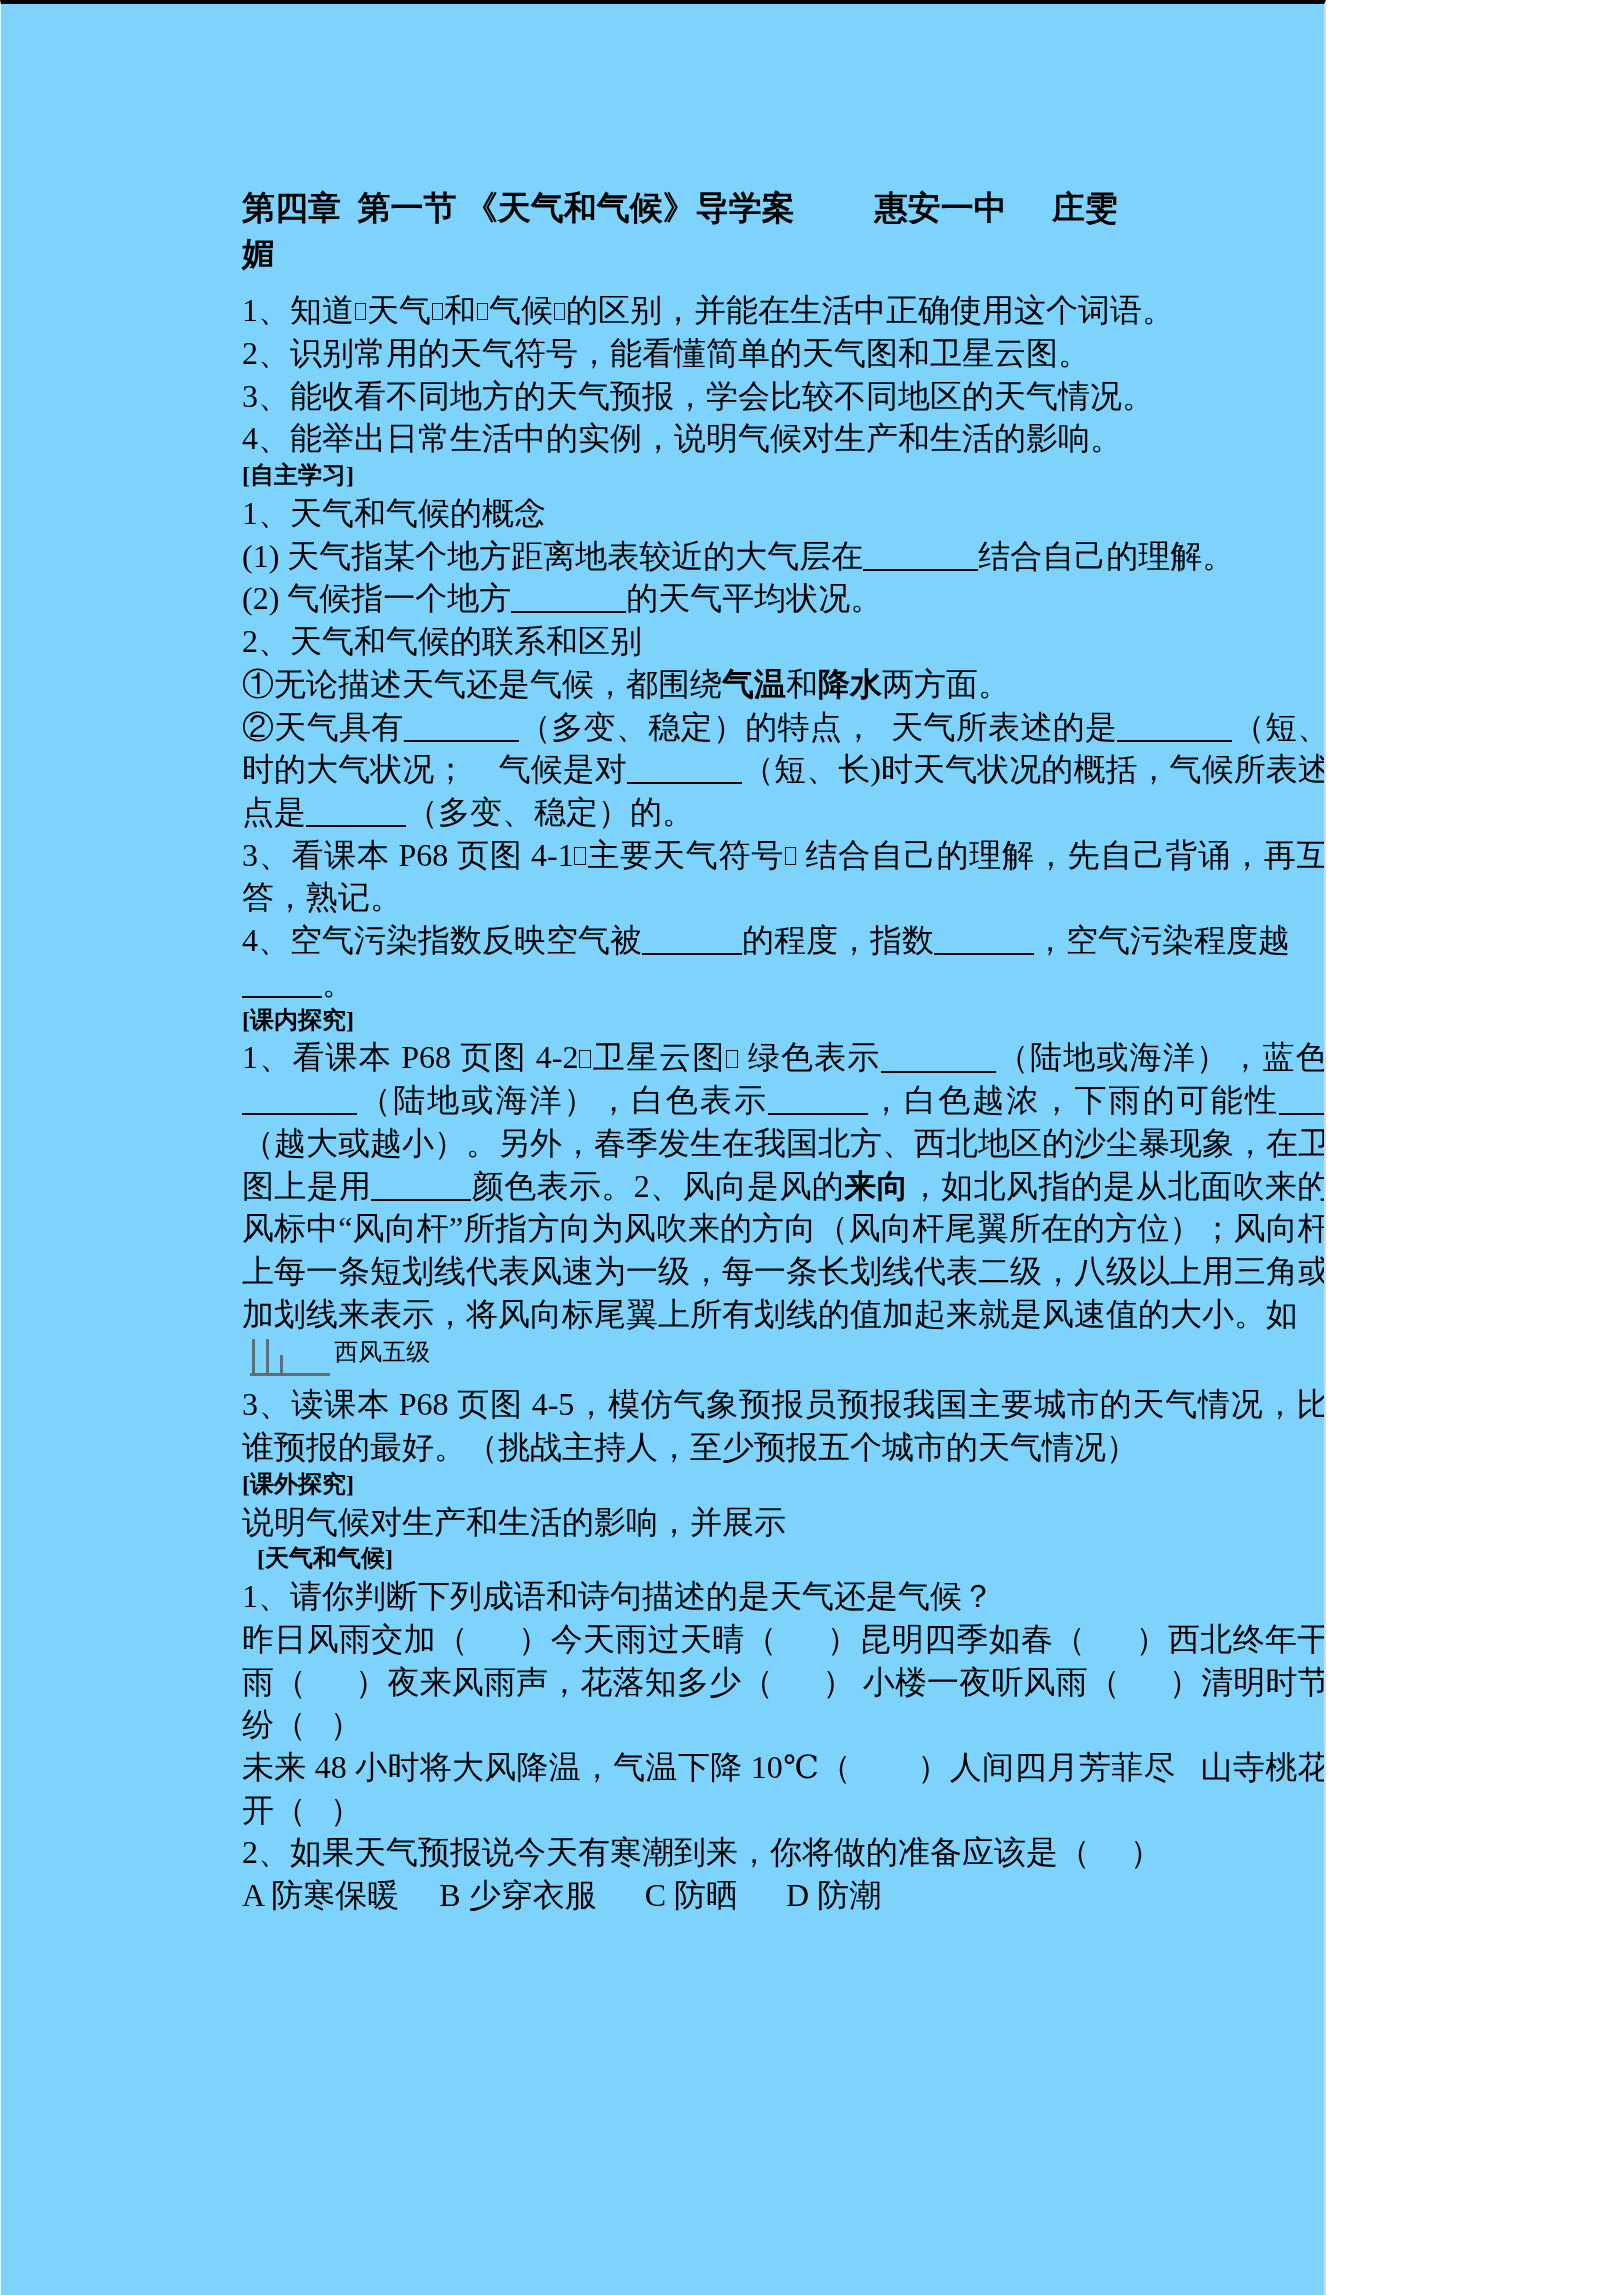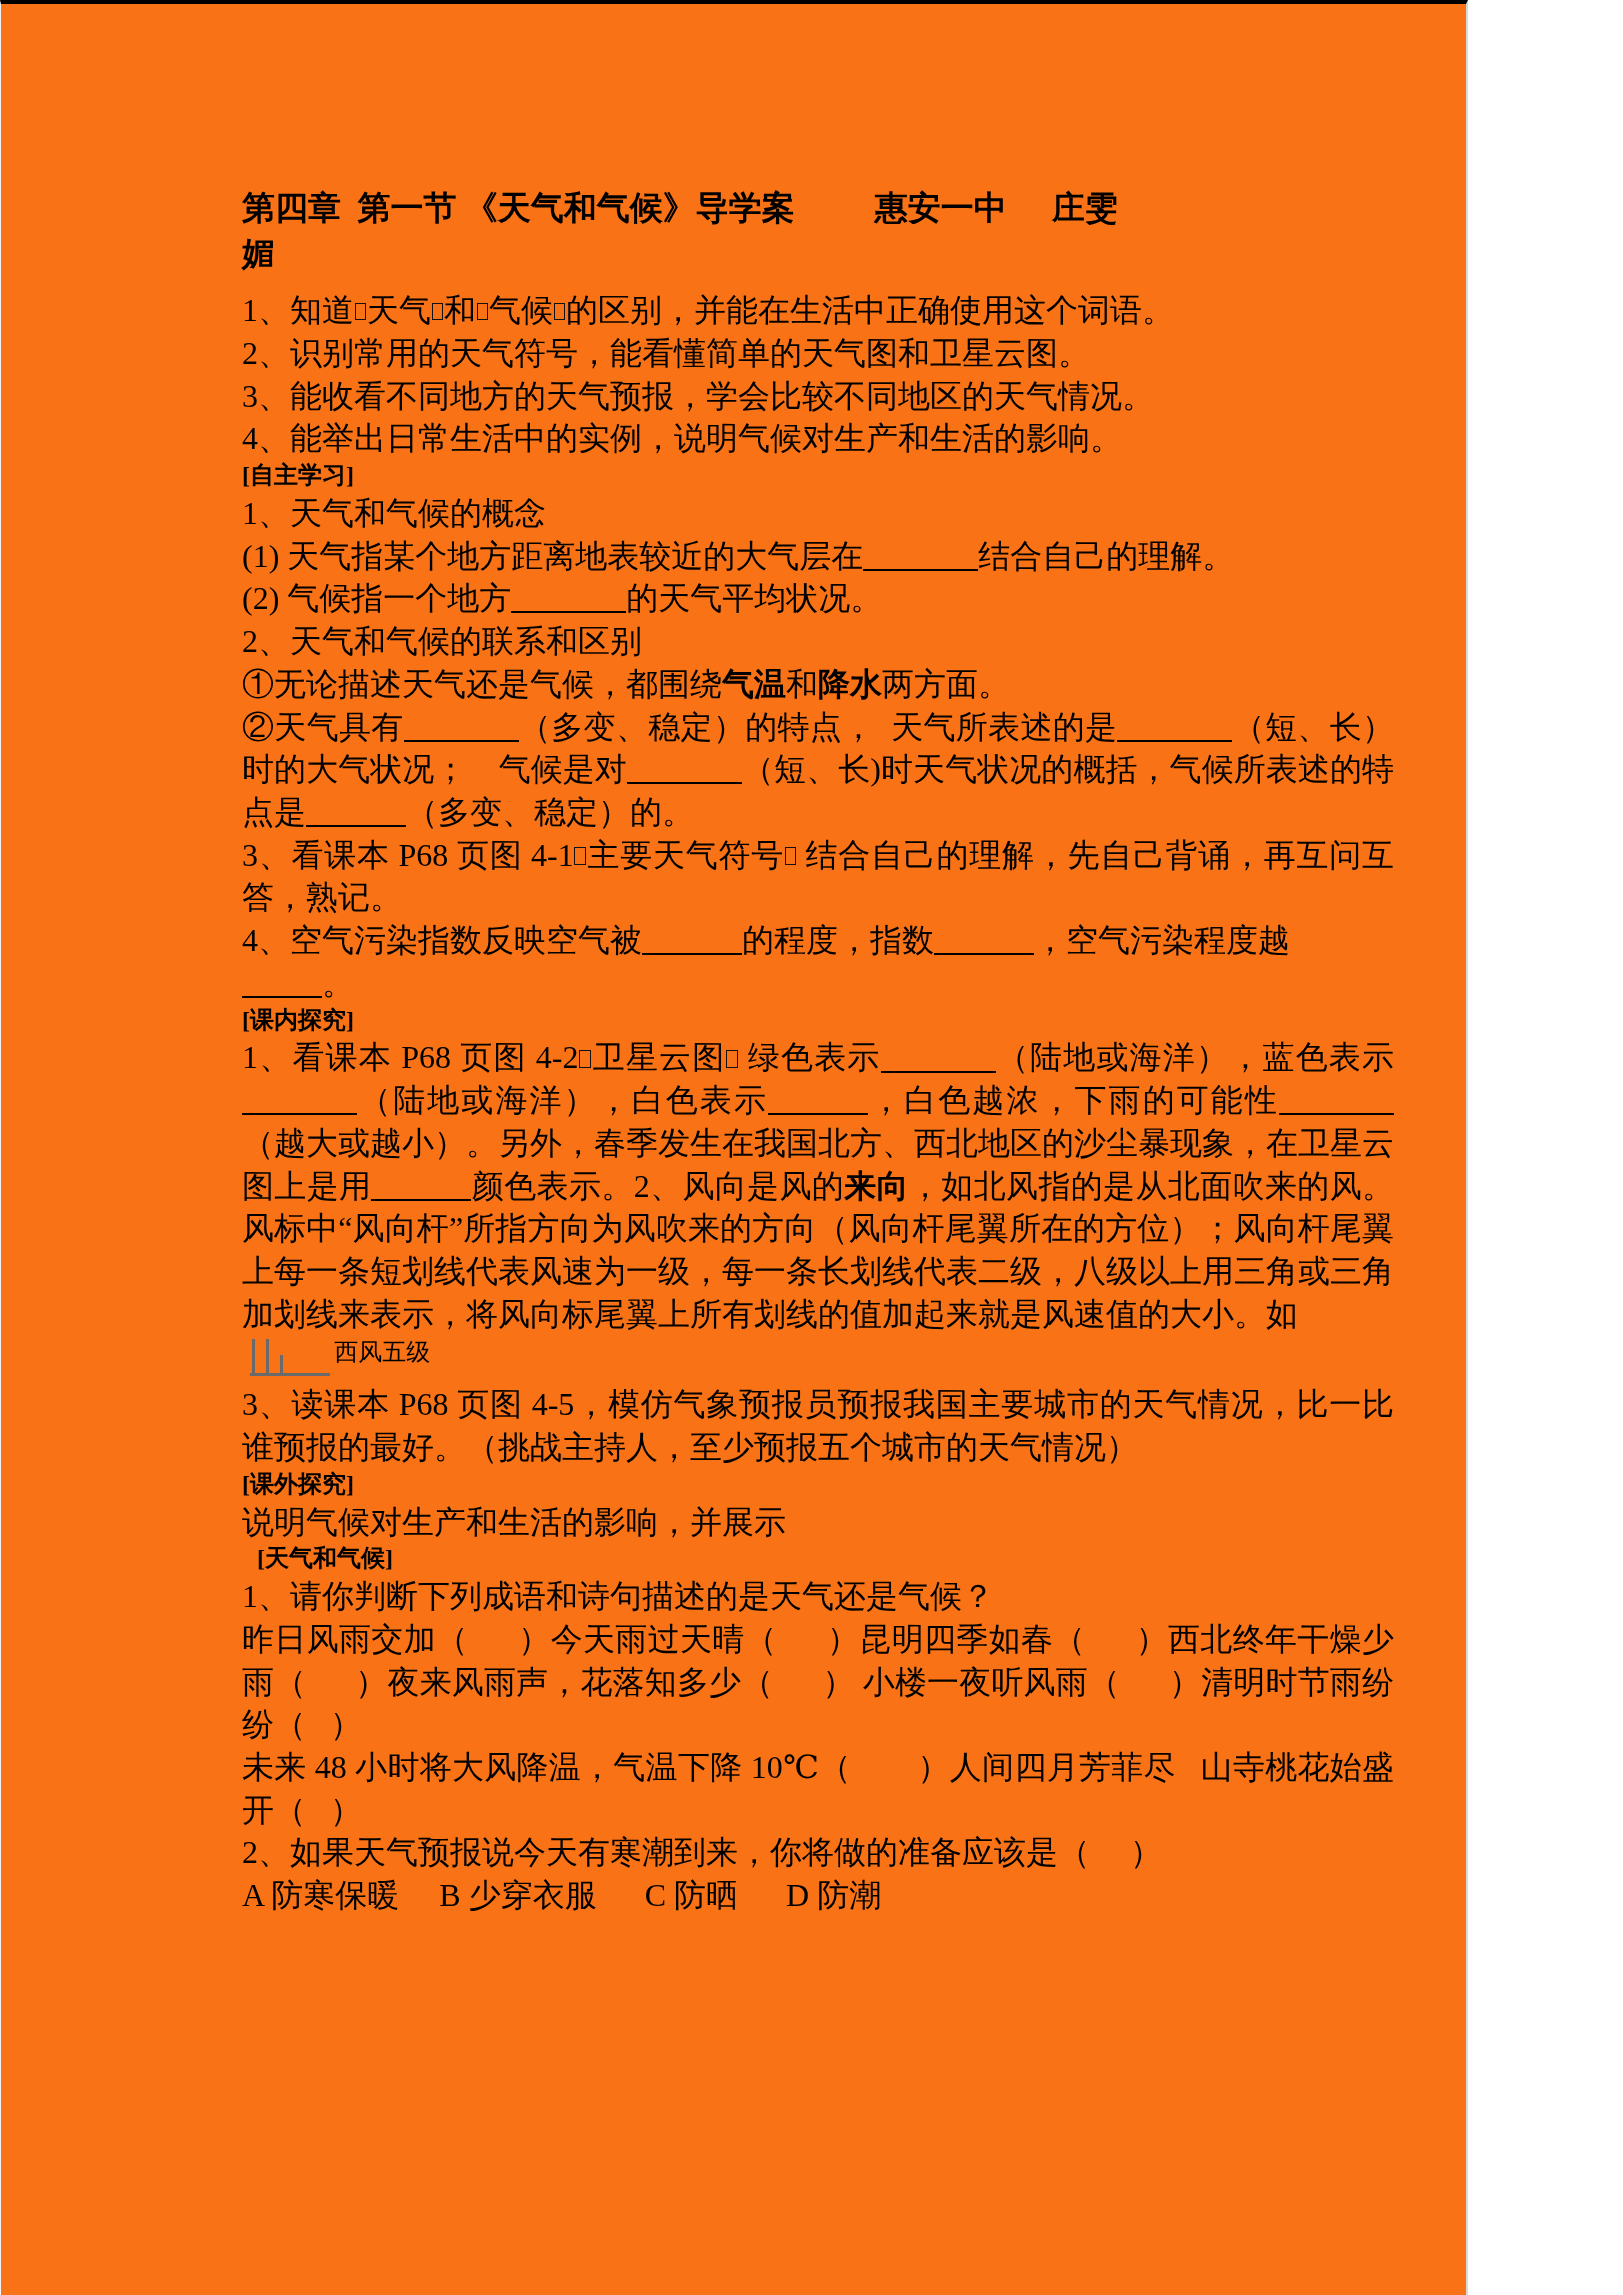--- a/index.html
+++ b/index.html
@@ -9,23 +9,23 @@
   }
   body {
     width: 1623px;
     height: 2295px;
     font-family: "Liberation Serif", "DejaVu Serif", serif;
     color: #000000;
     -webkit-font-smoothing: antialiased;
   }
   .page {
     position: relative;
-    width: 1468px;
+    width: 1326px;
     height: 2295px;
-    background: #f97316;
+    background: #7dd3fc;
     box-sizing: border-box;
     border-top: 4.8px solid #000000;
     border-right: 2px solid #d8d8d8;
     border-left: 1.4px solid #f2f2f2;
     overflow: hidden;
   }
   .content {
     position: absolute;
     left: 241px;
     top: 183px;

